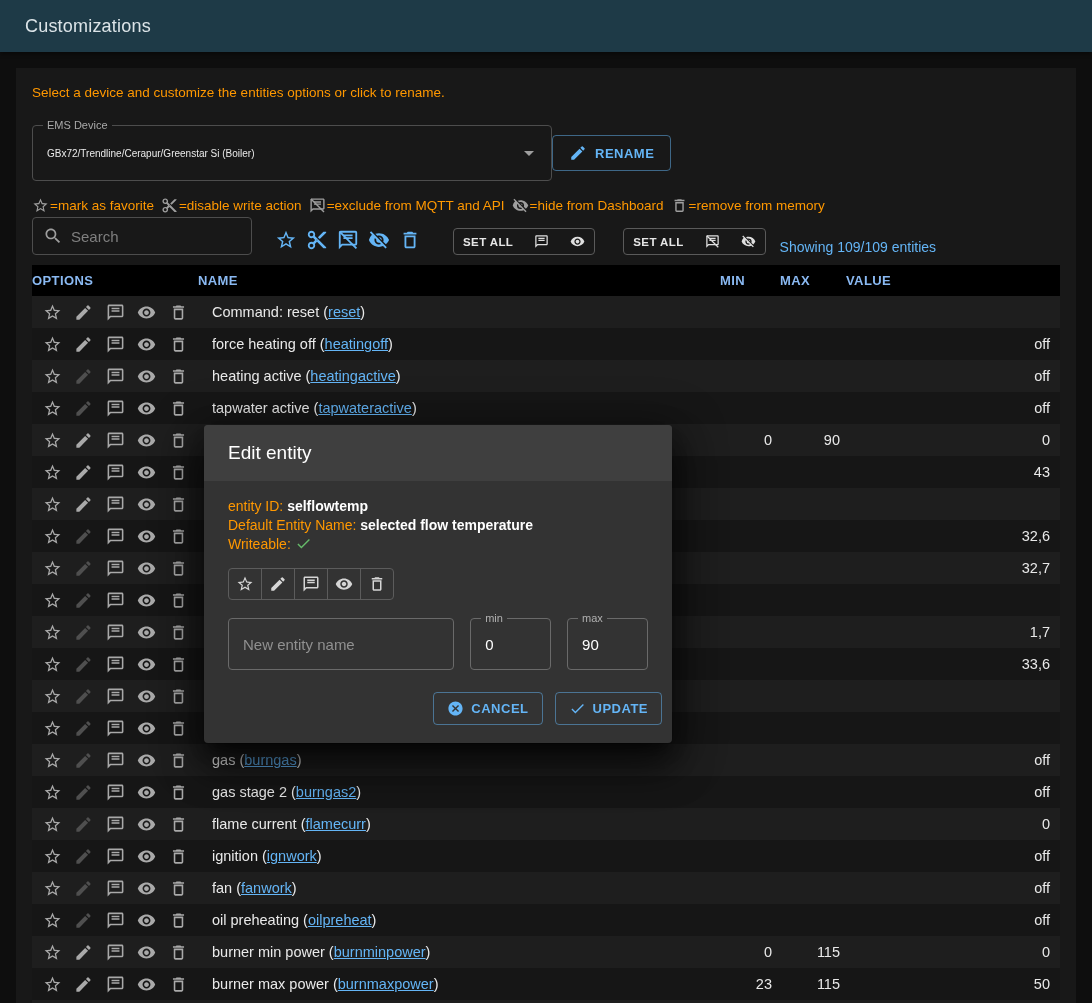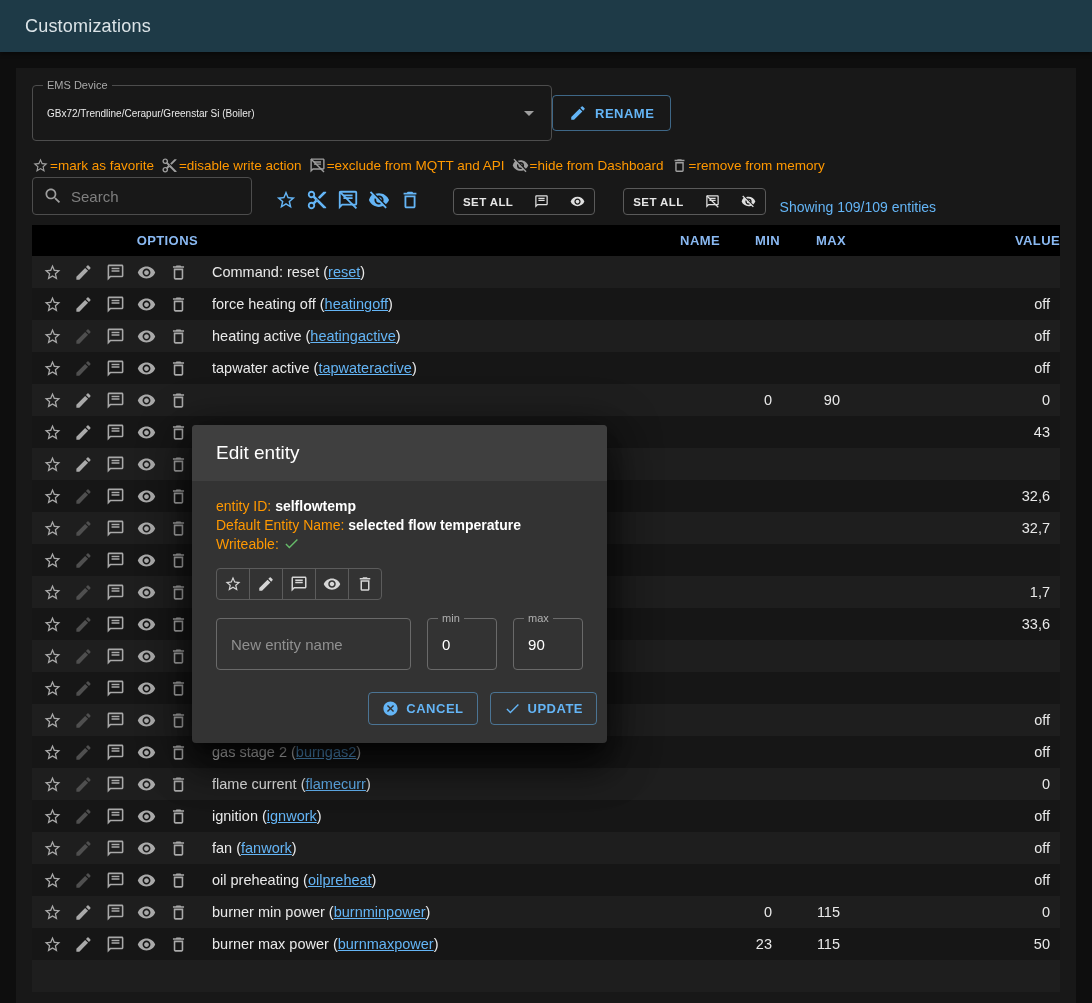--- a/index.html
+++ b/index.html
@@ -32,39 +32,39 @@
   .search-field input{flex:1;min-width:0;background:none;border:none;outline:none;color:#e9e9e9;font-size:15px;font-family:inherit}
   .search-field input::placeholder{color:#7f7f7f}
   .filter-icons{display:flex;align-items:center;margin-left:18px}
   .filter-btn{width:31px;height:31px;background:none;border:none;color:#64b5f6;display:flex;align-items:center;justify-content:center;cursor:pointer;padding:0}
   .filter-btn .ic{width:22px;height:22px}
   .setall{display:inline-flex;align-items:center;gap:21px;height:27px;padding:0 9px;background:none;border:1px solid #5a5a5a;border-radius:4px;color:#e6e6e6;font-size:11.5px;font-weight:700;letter-spacing:.4px;font-family:inherit;margin-left:28px;cursor:pointer}
   .setall .ic{width:15px;height:15px;color:#dedede}
   .showing{color:#64b5f6;font-size:14px;margin-left:14px}
 
   table{width:100%;border-collapse:collapse;table-layout:fixed;margin-top:10px}
-  thead th{background:#000;color:#8ab9f2;font-size:13px;font-weight:700;letter-spacing:.4px;height:31px;text-align:right}
+  thead th{background:#000;color:#8ab9f2;font-size:13px;font-weight:700;letter-spacing:.4px;height:31px;text-align:left}
   tbody td{height:32px;font-size:14.5px;vertical-align:middle}
   tbody tr:nth-child(odd){background:#1e1e1e}
   tbody tr:nth-child(even){background:#161616}
   .opts-wrap{display:flex;justify-content:space-between;padding:0 8px}
   .row-icon-btn{width:24px;height:24px;background:none;border:none;color:#a9a9a9;padding:2px;cursor:pointer;display:flex;align-items:center;justify-content:center}
   .row-icon-btn .ic{width:19px;height:19px}
   .row-icon-btn.dim{color:#4f4f4f}
   td.name{padding-left:14px;color:#e9e9e9}
   a.entity-link{color:#64b5f6}
   td.num{text-align:right;color:#e9e9e9}
   td.min{padding-right:8px}
   td.max{padding-right:6px}
   td.value{padding-right:10px}
 
   .ic{display:inline-flex}
   .ic svg{width:100%;height:100%;display:block}
 
-  .dialog{position:absolute;left:192px;top:425px;width:415px;background:#333;border-radius:4px;box-shadow:0 11px 15px -7px rgba(0,0,0,.6),0 24px 38px 3px rgba(0,0,0,.45),0 9px 46px 8px rgba(0,0,0,.4)}
+  .dialog{position:absolute;left:204px;top:425px;width:468px;background:#333;border-radius:4px;box-shadow:0 11px 15px -7px rgba(0,0,0,.6),0 24px 38px 3px rgba(0,0,0,.45),0 9px 46px 8px rgba(0,0,0,.4)}
   .dialog-title{background:#3f3f3f;border-radius:4px 4px 0 0;padding:17px 24px;font-size:19px;font-weight:500;color:#fff}
   .dialog-body{padding:16px 24px 10px}
   .info-line{font-size:14px;line-height:19px}
   .info-label{color:#ff9800}
   .info-value{color:#fff;font-weight:700}
   .check-ic{color:#66bb6a;width:17px;height:17px;vertical-align:-3px;display:inline-flex}
   .toggle-group{display:flex;margin-top:14px}
   .toggle-btn{width:34px;height:32px;background:none;border:1px solid #5c5c5c;margin-left:-1px;color:#d6d6d6;display:flex;align-items:center;justify-content:center;cursor:pointer;padding:0}
   .toggle-btn:first-child{border-radius:4px 0 0 4px;margin-left:0}
   .toggle-btn:last-child{border-radius:0 4px 4px 0}
@@ -81,20 +81,21 @@
   .dialog-actions .ic{width:17px;height:17px}
 </style>
 </head>
 <body>
 
 <div class="appbar">
   <div class="appbar-title">Customizations</div>
 </div>
 
 <div class="panel">
+  <div class="intro">Select a device and customize the entities options or click to rename.</div>
 
   <div class="device-row">
     <div class="select-field">
       <span class="float-label">EMS Device</span>
       <span class="select-value">GBx72/Trendline/Cerapur/Greenstar Si (Boiler)</span>
       <span class="ic caret">
           <svg viewBox="0 0 24 24">
             <path fill="currentColor" d="M7 10l5 5 5-5z"></path>
           </svg>
         </span>

